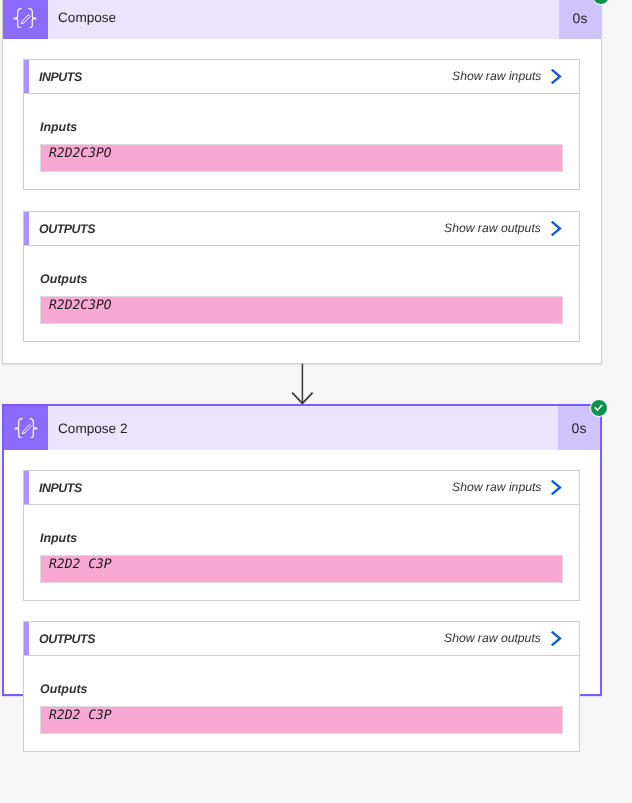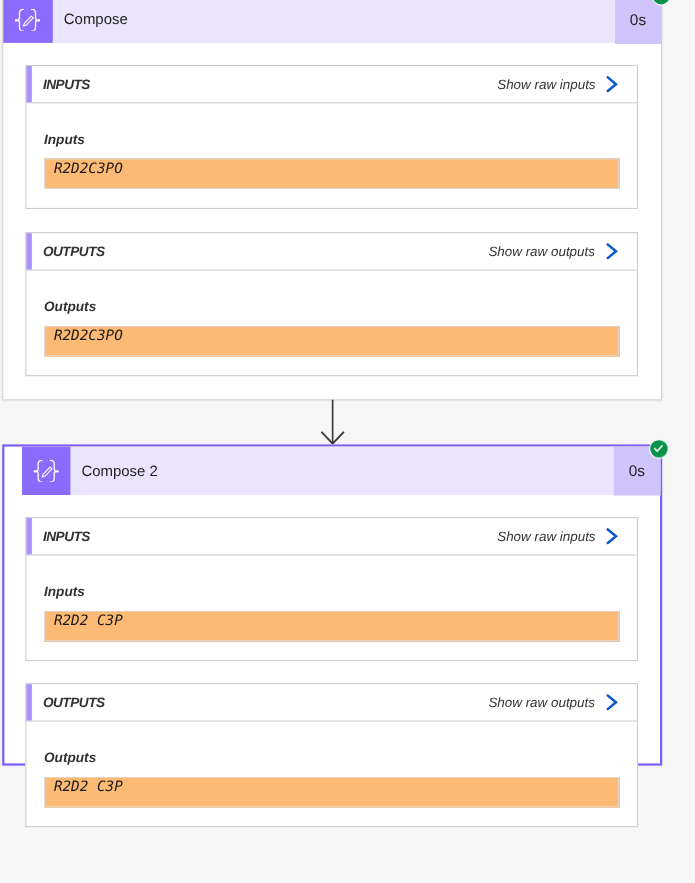--- a/index.html
+++ b/index.html
@@ -19,29 +19,29 @@
        font-size:14px;color:#201f1e;flex:none;will-change:transform;}
   .badge{position:absolute;width:16px;height:16px;border-radius:50%;background:#079249;
          border:1.8px solid #ffffff;box-sizing:content-box;display:flex;align-items:center;justify-content:center;}
 
   .sect{position:absolute;width:557px;font-style:italic;}
   .sect-hdr{height:35px;border:1px solid #cfcdcb;background:#fff;display:flex;align-items:center;
             position:relative;box-sizing:border-box;}
   .sect-bar{position:absolute;left:-0.2px;top:0;bottom:0;width:5.2px;background:#ab93fd;}
   .sect-label{font-size:12.4px;font-weight:700;color:#323130;letter-spacing:-0.45px;margin-left:15px;
               will-change:transform;}
-  .raw-link{margin-left:auto;display:flex;align-items:center;font-size:12.2px;color:#333333;
+  .raw-link{margin-left:auto;display:flex;font-size:12.2px;color:#333333;
             will-change:transform;}
   .chevwrap{margin:0 17px 0 10px;display:flex;align-items:center;}
 
   .sect-body{border:1px solid #cfcdcb;border-top:none;box-sizing:border-box;background:#fff;
              padding:26px 16px 0 16px;}
   .fl{font-size:12.4px;font-weight:700;color:#323130;margin-bottom:10px;line-height:14px;
       will-change:transform;}
-  .fv{border:1px solid #dadada;background:#fdba74;height:28px;display:flex;align-items:flex-start;
+  .fv{border:1px solid #dadada;background:#f9a8d4;height:28px;display:flex;align-items:flex-start;
       padding:1px 8px 0 8px;font-family:"DejaVu Sans Mono",monospace;font-size:13px;color:#1b1a19;
       box-sizing:border-box;line-height:15px;will-change:transform;}
 
   .card.selected .card-hdr{height:44px;}
   .card.selected .icon-tile{width:43.8px;}
 
   .connector{position:absolute;left:0;top:362px;width:632px;height:43px;}
 </style>
 </head>
 <body>
@@ -107,21 +107,21 @@
   </div>
 </div>
 
 <div class="connector">
   <svg width="632" height="43" viewBox="0 0 632 43" fill="none" aria-hidden="true">
     <path d="M302.4 1.5 L302.4 41" stroke="#3b3a39" stroke-width="1.5"></path>
     <path d="M292.2 30.6 L302.4 41.4 L312.6 30.6" stroke="#3b3a39" stroke-width="1.7" fill="none" stroke-linecap="butt" stroke-linejoin="miter"></path>
   </svg>
 </div>
 
-<div class="card selected" style="top:404px;height:292px;padding-left:16px;">
+<div class="card selected" style="top:404px;height:292px;">
   <div class="card-hdr">
     <div class="icon-tile">
       <svg width="24" height="20" viewBox="0 0 48 40" fill="none" aria-hidden="true">
         <g stroke="#fff" stroke-width="2.4" fill="none" stroke-linecap="round" stroke-linejoin="round">
           <path d="M16.4 1.2 C11.0 1.2 9.4 3.0 9.4 8.0 L9.4 16.6 C9.4 19.4 7.8 20.6 5.2 20.8 C7.8 21.0 9.4 22.2 9.4 25.0 L9.4 33.6 C9.4 38.6 11.0 40.4 16.4 40.4"></path>
           <path d="M31.6 1.2 C37.0 1.2 38.6 3.0 38.6 8.0 L38.6 16.6 C38.6 19.4 40.2 20.6 42.8 20.8 C40.2 21.0 38.6 22.2 38.6 25.0 L38.6 33.6 C38.6 38.6 37.0 40.4 31.6 40.4"></path>
         </g>
         <rect x="1.4" y="18.8" width="3.8" height="4.2" rx="0.4" fill="#fff"></rect>
         <rect x="42.8" y="18.8" width="3.8" height="4.2" rx="0.4" fill="#fff"></rect>
         <path d="M18.6 26.2 L31.0 13.2 L34.4 16.6 L22.0 29.6 L16.4 31.4 Z" stroke="#fff" stroke-width="2.0" fill="none" stroke-linejoin="round"></path>

